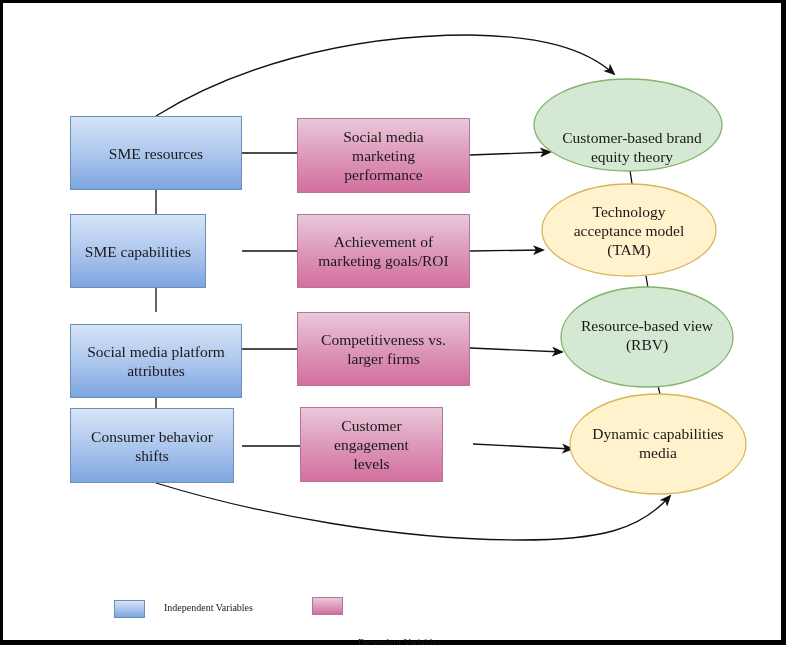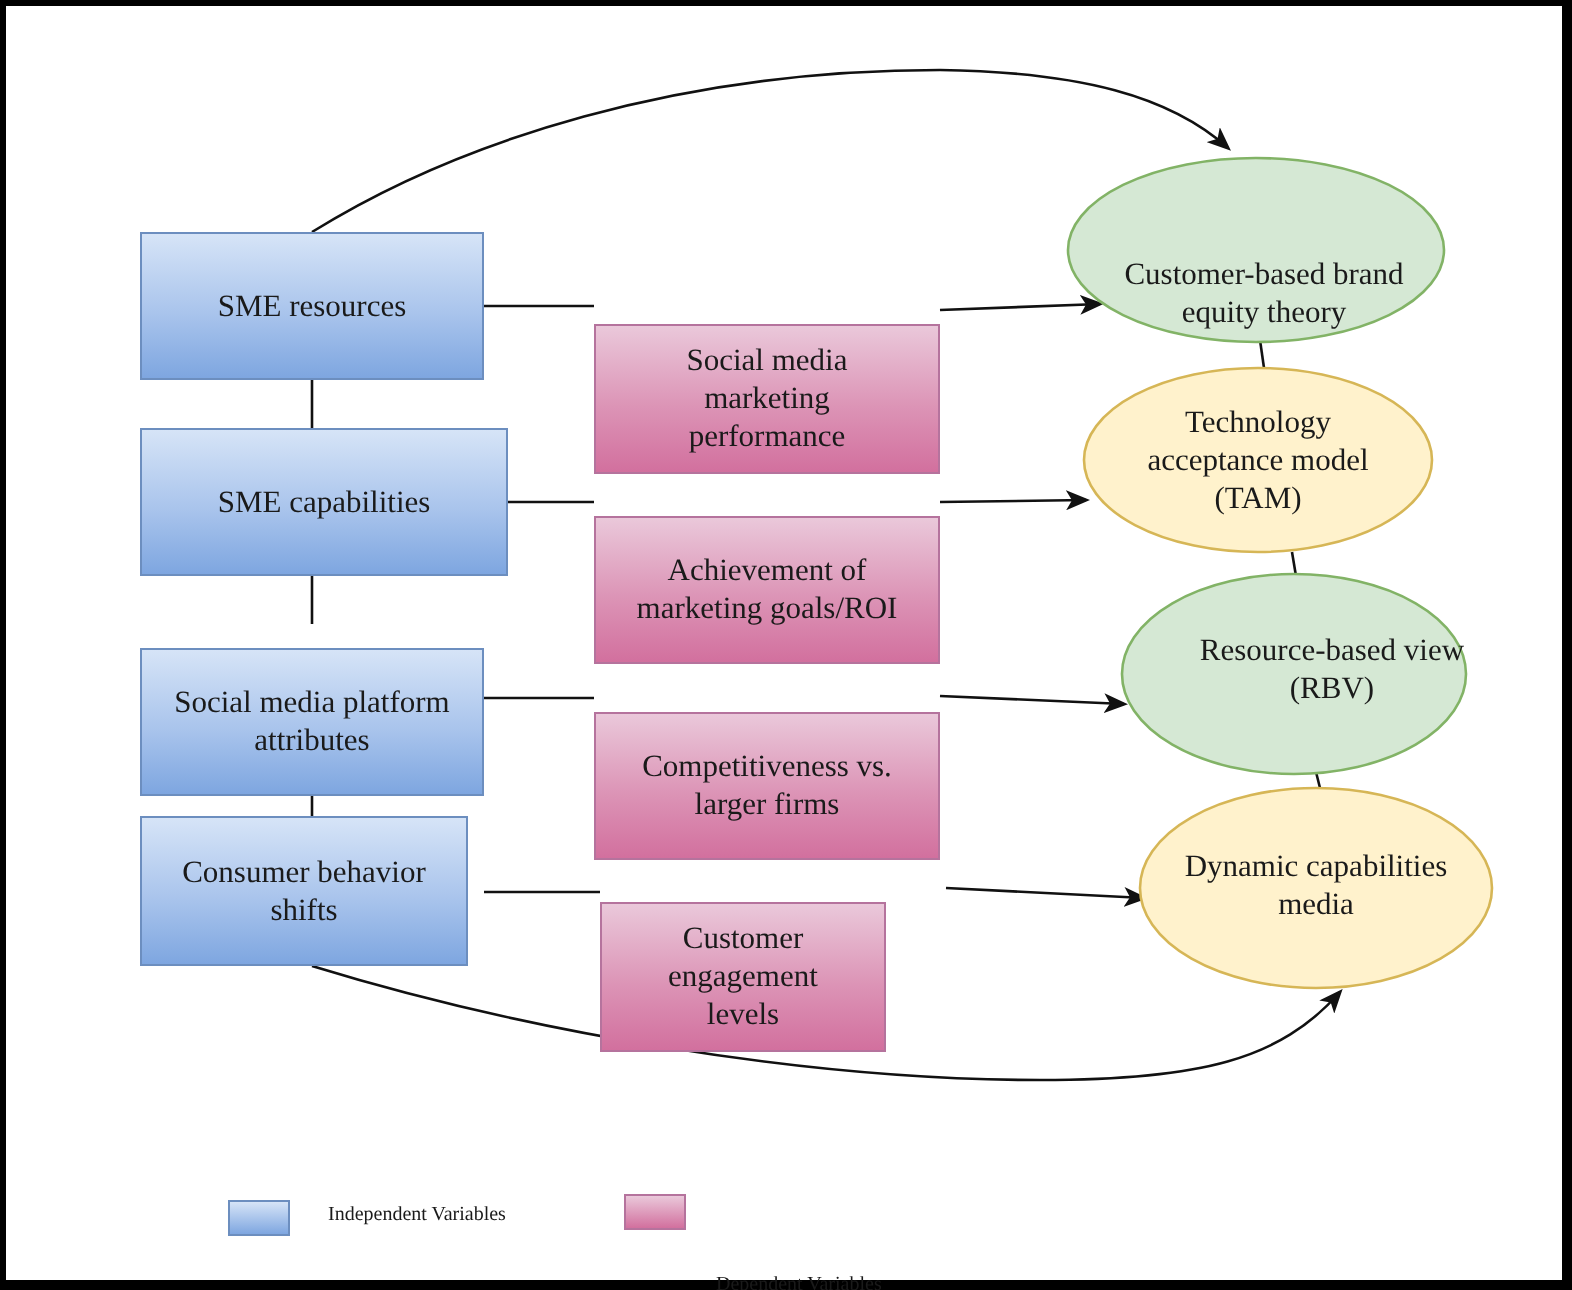--- a/index.html
+++ b/index.html
@@ -26,21 +26,20 @@
     line-height: 19px;
     padding: 0 4px;
   }
   .box.indep {
     background: linear-gradient(to bottom, #d6e4f7 0%, #a9c4ec 55%, #7ea6e0 100%);
     border: 1.5px solid #6c8ebf;
   }
   .box.dep {
     background: linear-gradient(to bottom, #eac8da 0%, #dc94b6 55%, #d2709e 100%);
     border: 1.5px solid #b5739d;
-    margin-top: 44px;
   }
   .node-text {
     position: absolute;
     display: flex; align-items: center; justify-content: center;
     text-align: center;
     color: #1a1a1a;
     font-size: 15.5px;
     line-height: 19px;
   }
   .legend-swatch {
@@ -89,21 +88,21 @@
 
     <ellipse cx="628" cy="125" rx="94" ry="46" fill="#d5e8d4" stroke="#82b366" stroke-width="1.3"></ellipse>
     <ellipse cx="629" cy="230" rx="87" ry="46" fill="#fff2cc" stroke="#d6b656" stroke-width="1.3"></ellipse>
     <ellipse cx="647" cy="337" rx="86" ry="50" fill="#d5e8d4" stroke="#82b366" stroke-width="1.3"></ellipse>
     <ellipse cx="658" cy="444" rx="88" ry="50" fill="#fff2cc" stroke="#d6b656" stroke-width="1.3"></ellipse>
   </svg>
 
   <div class="box indep" style="left:70px; top:116px; width:172px; height:74px;">
     <span>SME resources</span>
   </div>
-  <div class="box indep" style="left:70px; top:214px; width:184px; height:74px;">
+  <div class="box indep" style="left:70px; top:214px; width:136px; height:74px;">
     <span>SME capabilities</span>
   </div>
   <div class="box indep" style="left:70px; top:312px; width:172px; height:74px;margin-top:12px;">
     <span>Social media platform attributes</span>
   </div>
   <div class="box indep" style="left:70px; top:408px; width:164px; height:75px;">
     <span>Consumer behavior shifts</span>
   </div>
 
   <div class="box dep" style="left:297px; top:118px; width:173px; height:75px; padding:0 28px;">
@@ -118,21 +117,21 @@
   <div class="box dep" style="left:300px; top:407px; width:143px; height:75px; padding:0 14px;">
     <span>Customer engagement levels</span>
   </div>
 
   <div class="node-text" style="left:548px; top:100px; width:168px; height:50px; padding:0 10px; box-sizing:border-box;margin-top:22px;">
     <span>Customer-based brand equity theory</span>
   </div>
   <div class="node-text" style="left:552px; top:200px; width:154px; height:60px; padding:0 14px; box-sizing:border-box;">
     <span>Technology acceptance model (TAM)</span>
   </div>
-  <div class="node-text" style="left:580px; top:313px; width:172px; height:44px; padding:0 16px; box-sizing:border-box;">
+  <div class="node-text" style="left:561px; top:313px; width:172px; height:44px; padding:0 16px; box-sizing:border-box;">
     <span>Resource-based view (RBV)</span>
   </div>
   <div class="node-text" style="left:570px; top:420px; width:176px; height:46px; padding:0 2px; box-sizing:border-box;">
     <span>Dynamic capabilities media</span>
   </div>
 
   <div class="legend-swatch" style="left:114px; top:600px; width:31px; height:18px; background:linear-gradient(to bottom,#d6e4f7,#7ea6e0); border:1px solid #6c8ebf;"></div>
   <div class="legend-label" style="left:164px; top:602px;">Independent Variables</div>
 
   <div class="legend-swatch" style="left:312px; top:597px; width:31px; height:18px; background:linear-gradient(to bottom,#eac8da,#d2709e); border:1px solid #b5739d;"></div>

